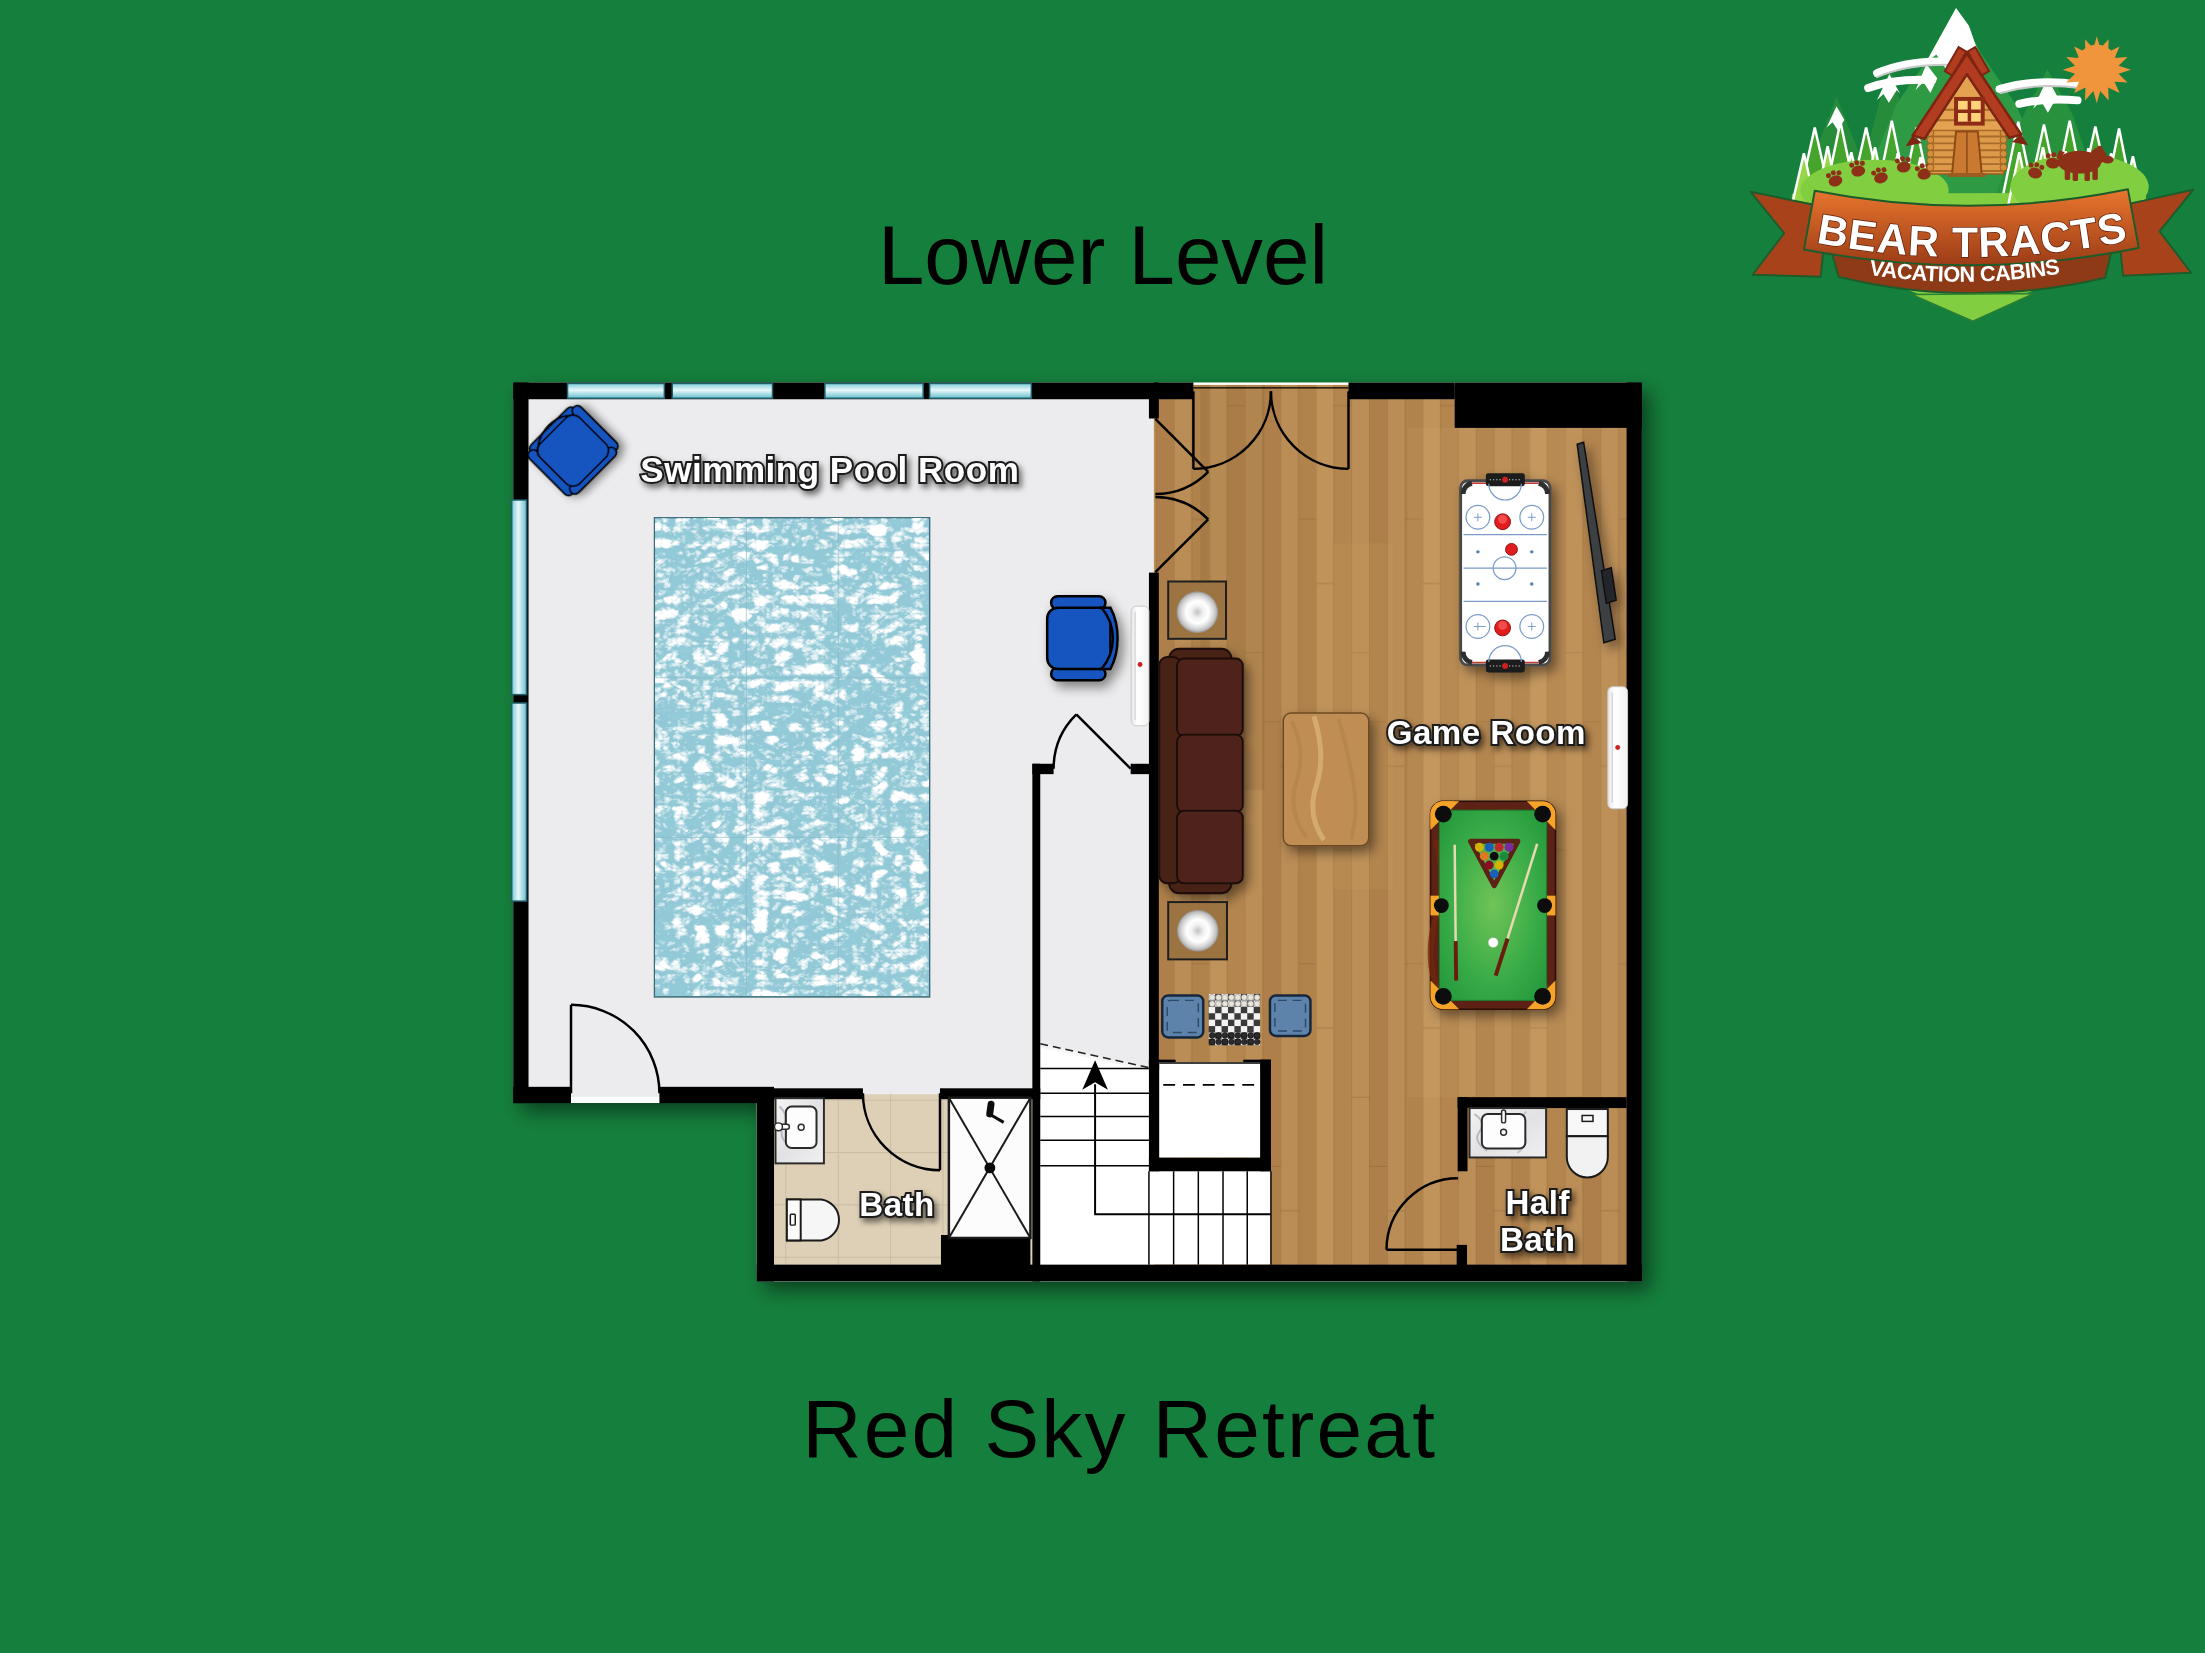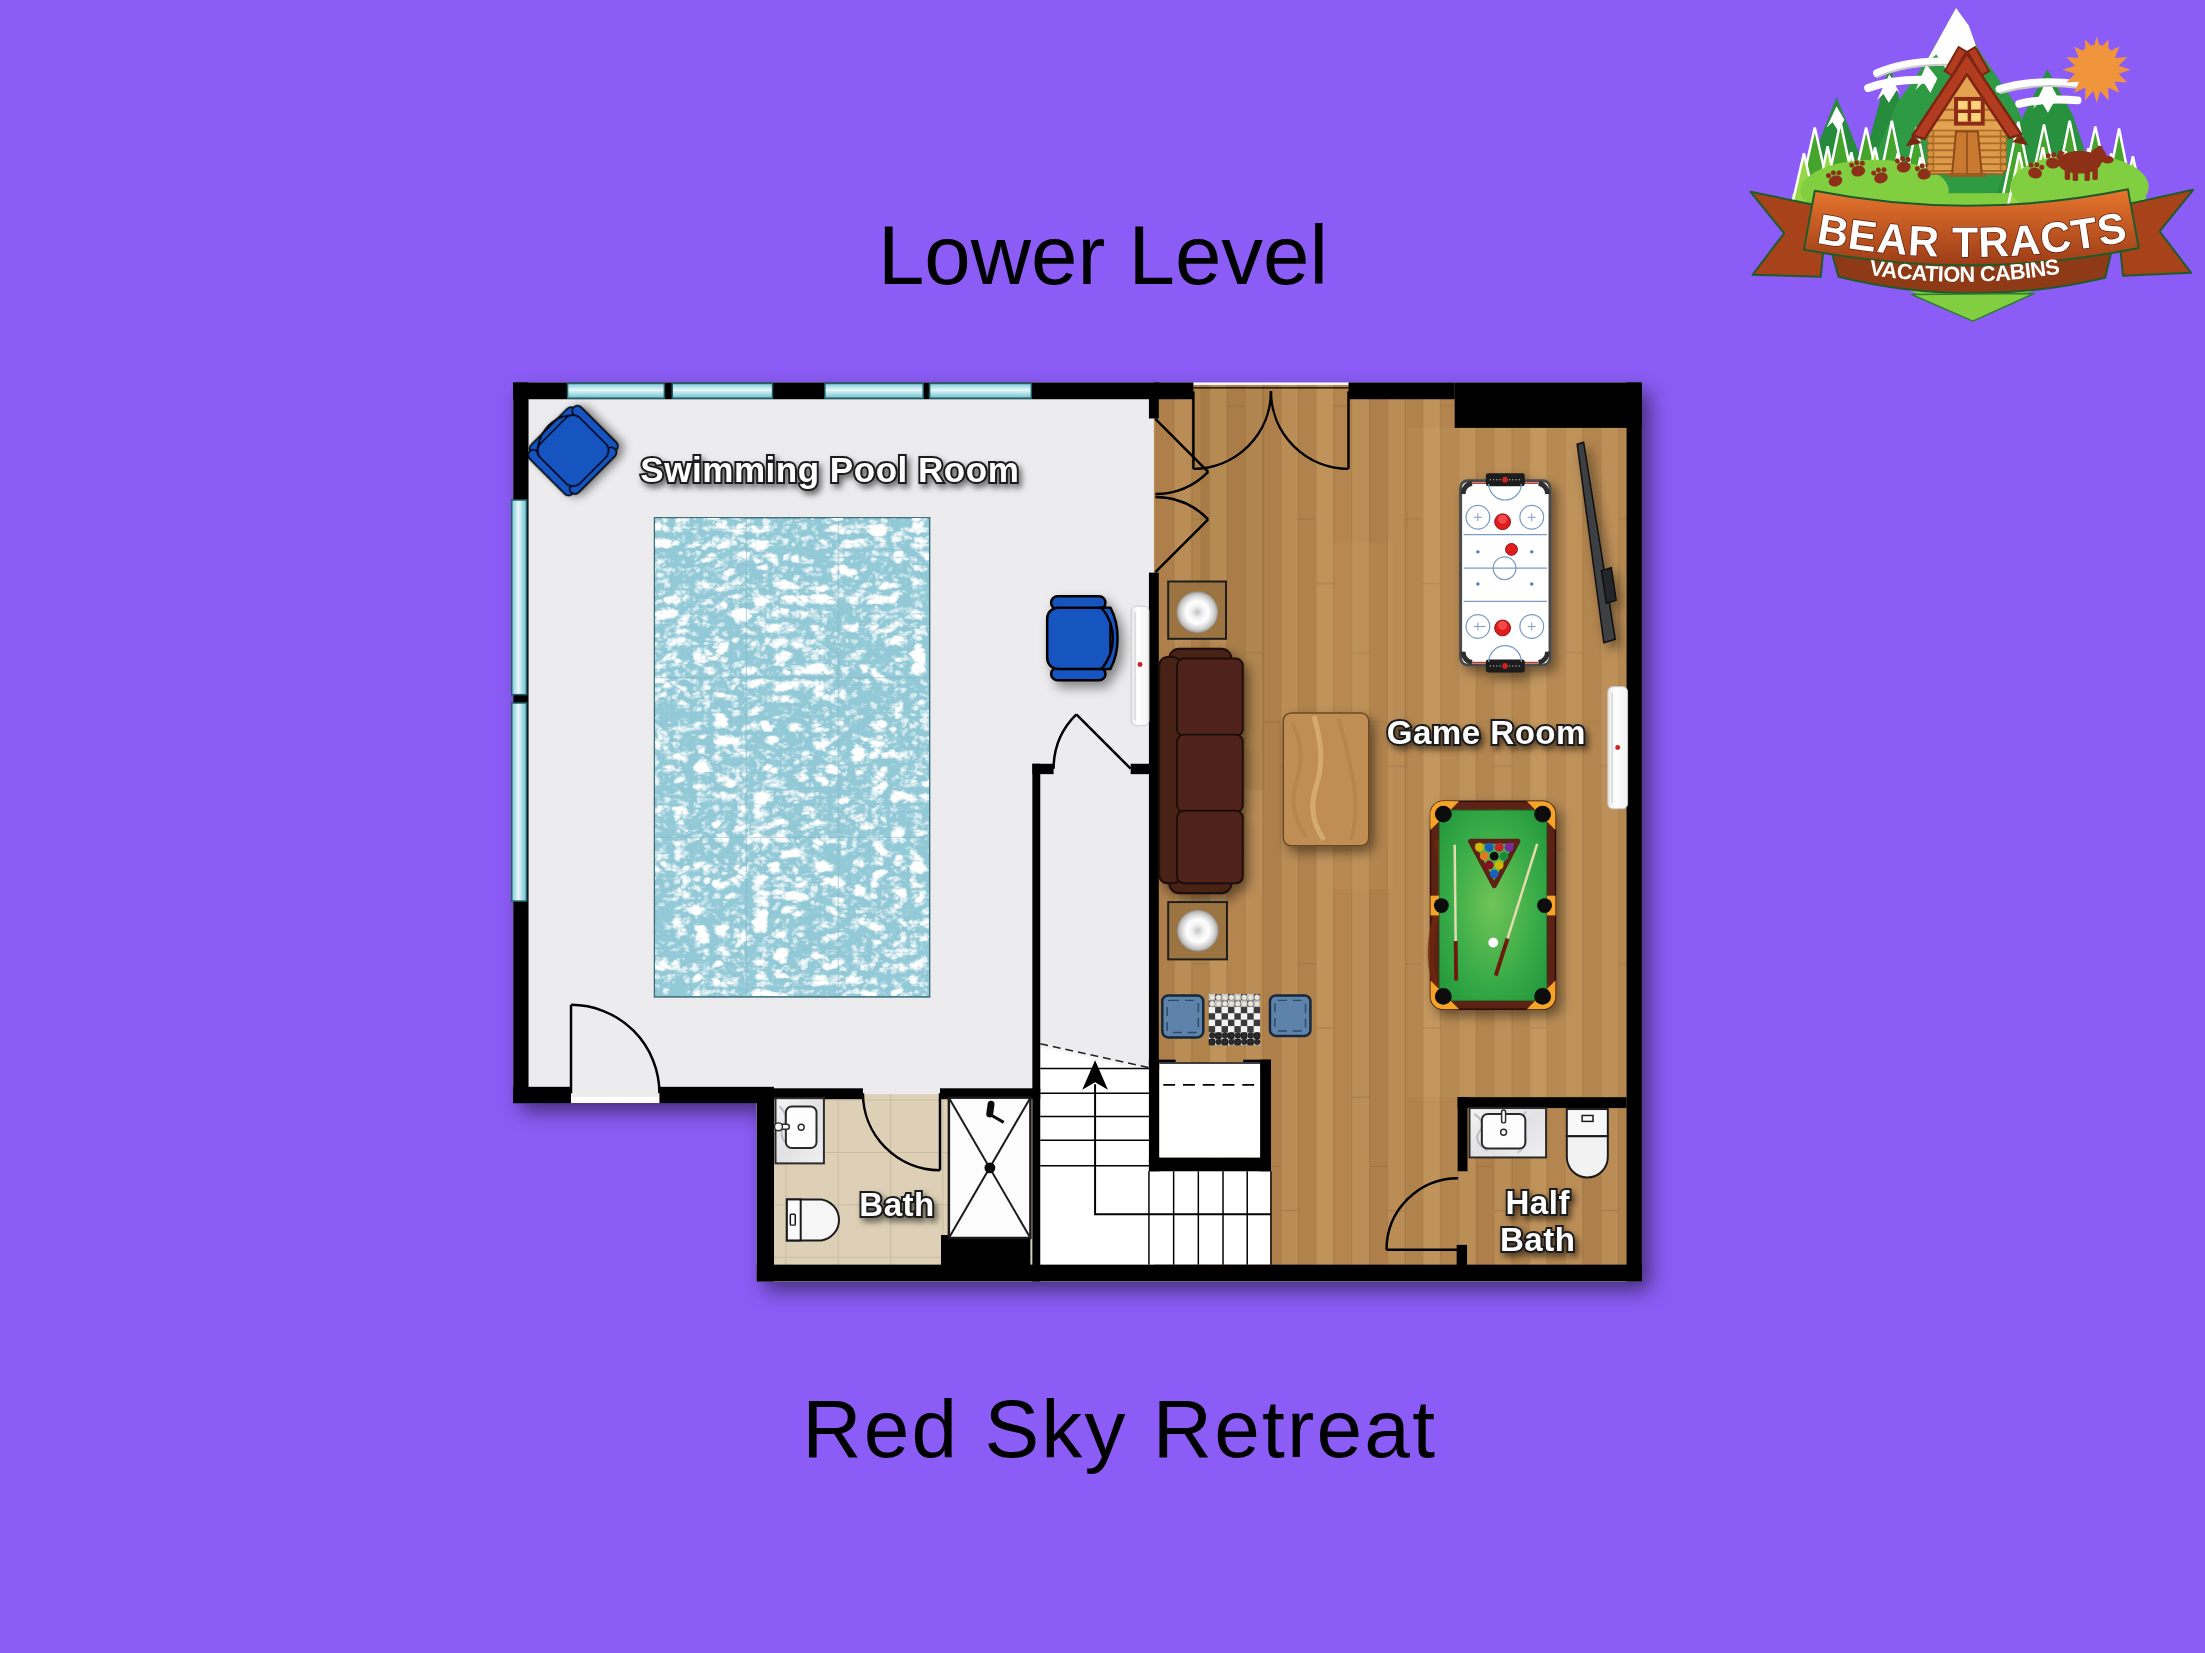--- a/index.html
+++ b/index.html
@@ -1,16 +1,16 @@
 <!DOCTYPE html>
 <html style="font-size:8px"><head>
 <meta charset="utf-8">
 <style>
   html,body{margin:0;padding:0;background:#ffffff;}
-  .page{position:relative;width:2205px;height:1654px;overflow:hidden;background:#8b5cf6;
+  .page{position:relative;width:2205px;height:1654px;overflow:hidden;background:#15803d;
         font-family:"Liberation Sans", sans-serif;}
   svg{position:absolute;left:0;top:0;}
 </style>
 </head>
 <body>
 <div class="page">
 <svg width="2205" height="1654" viewBox="0 0 4464 3348">
 <defs>
 
   <pattern id="wood" width="216" height="900" patternUnits="userSpaceOnUse">

